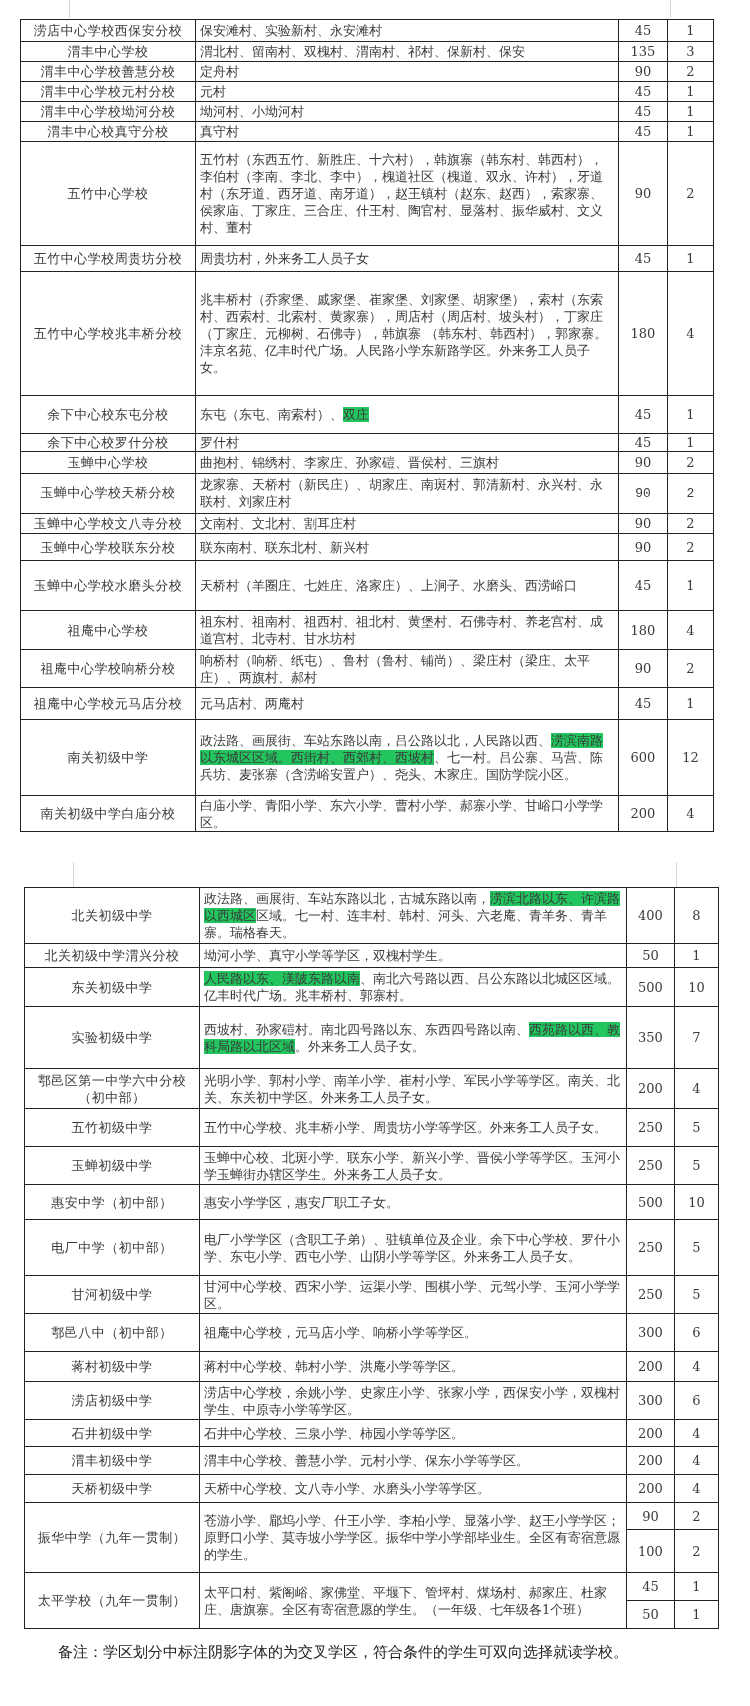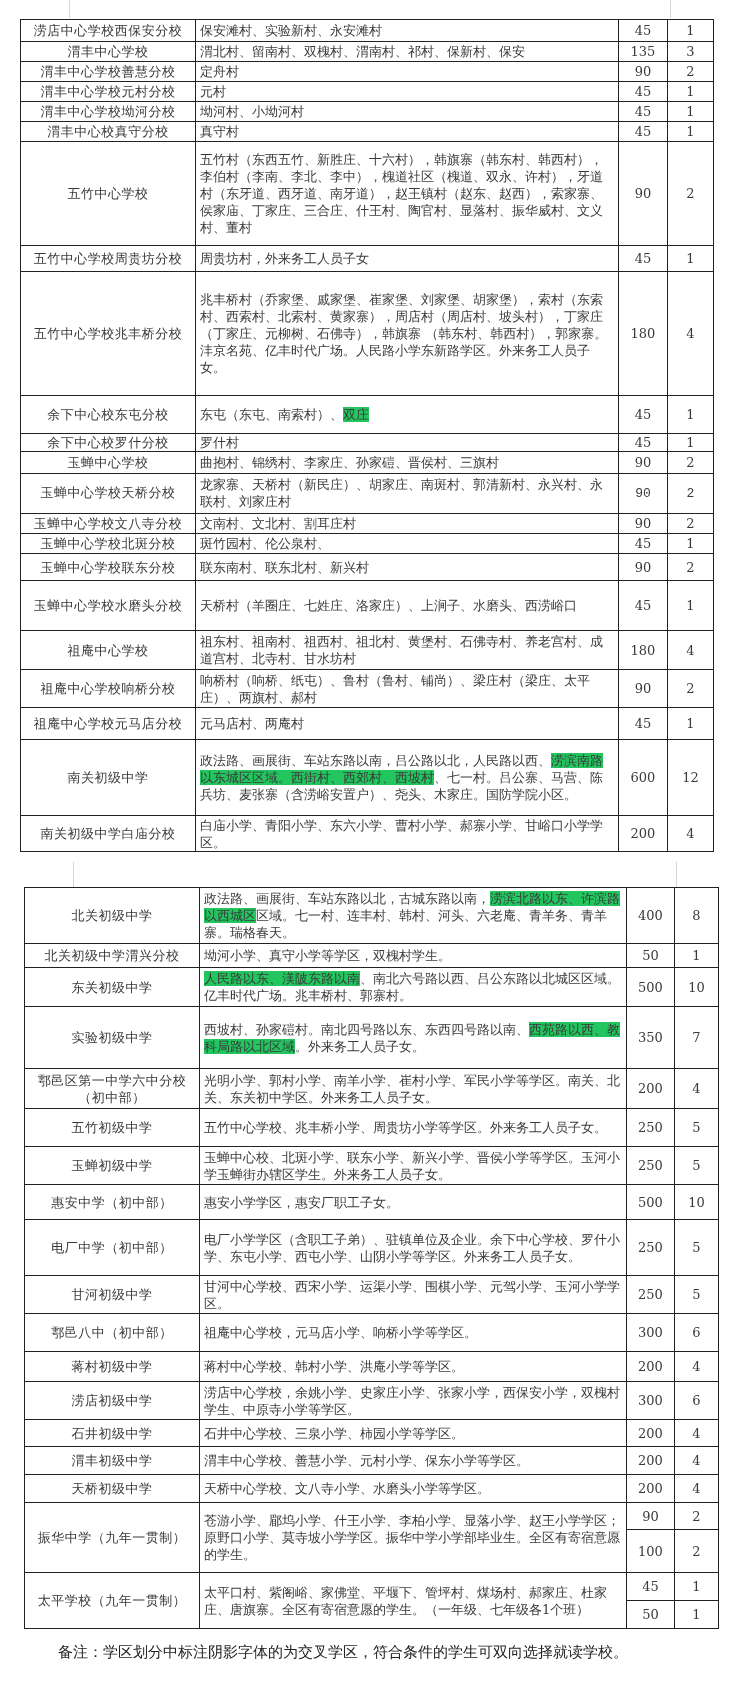--- a/index.html
+++ b/index.html
@@ -108,26 +108,20 @@
         <td class="area"><span>龙家寨、天桥村（新民庄）、胡家庄、南斑村、郭清新村、永兴村、永联村、刘家庄村</span></td>
         <td class="num">90</td>
         <td class="num">2</td>
       </tr>
       <tr style="height: 20px; margin-left: 23px;">
         <td class="name">玉蝉中心学校文八寺分校</td>
         <td class="area"><span>文南村、文北村、割耳庄村</span></td>
         <td class="num">90</td>
         <td class="num">2</td>
       </tr>
-      <tr style="height: 20px;">
-        <td class="name">玉蝉中心学校北斑分校</td>
-        <td class="area"><span>斑竹园村、伦公泉村、</span></td>
-        <td class="num">45</td>
-        <td class="num">1</td>
-      </tr>
       <tr style="height: 27px;">
         <td class="name">玉蝉中心学校联东分校</td>
         <td class="area"><span>联东南村、联东北村、新兴村</span></td>
         <td class="num">90</td>
         <td class="num">2</td>
       </tr>
       <tr style="height: 50px;">
         <td class="name">玉蝉中心学校水磨头分校</td>
         <td class="area"><span>天桥村（羊圈庄、七姓庄、洛家庄）、上涧子、水磨头、西涝峪口</span></td>
         <td class="num">45</td>

